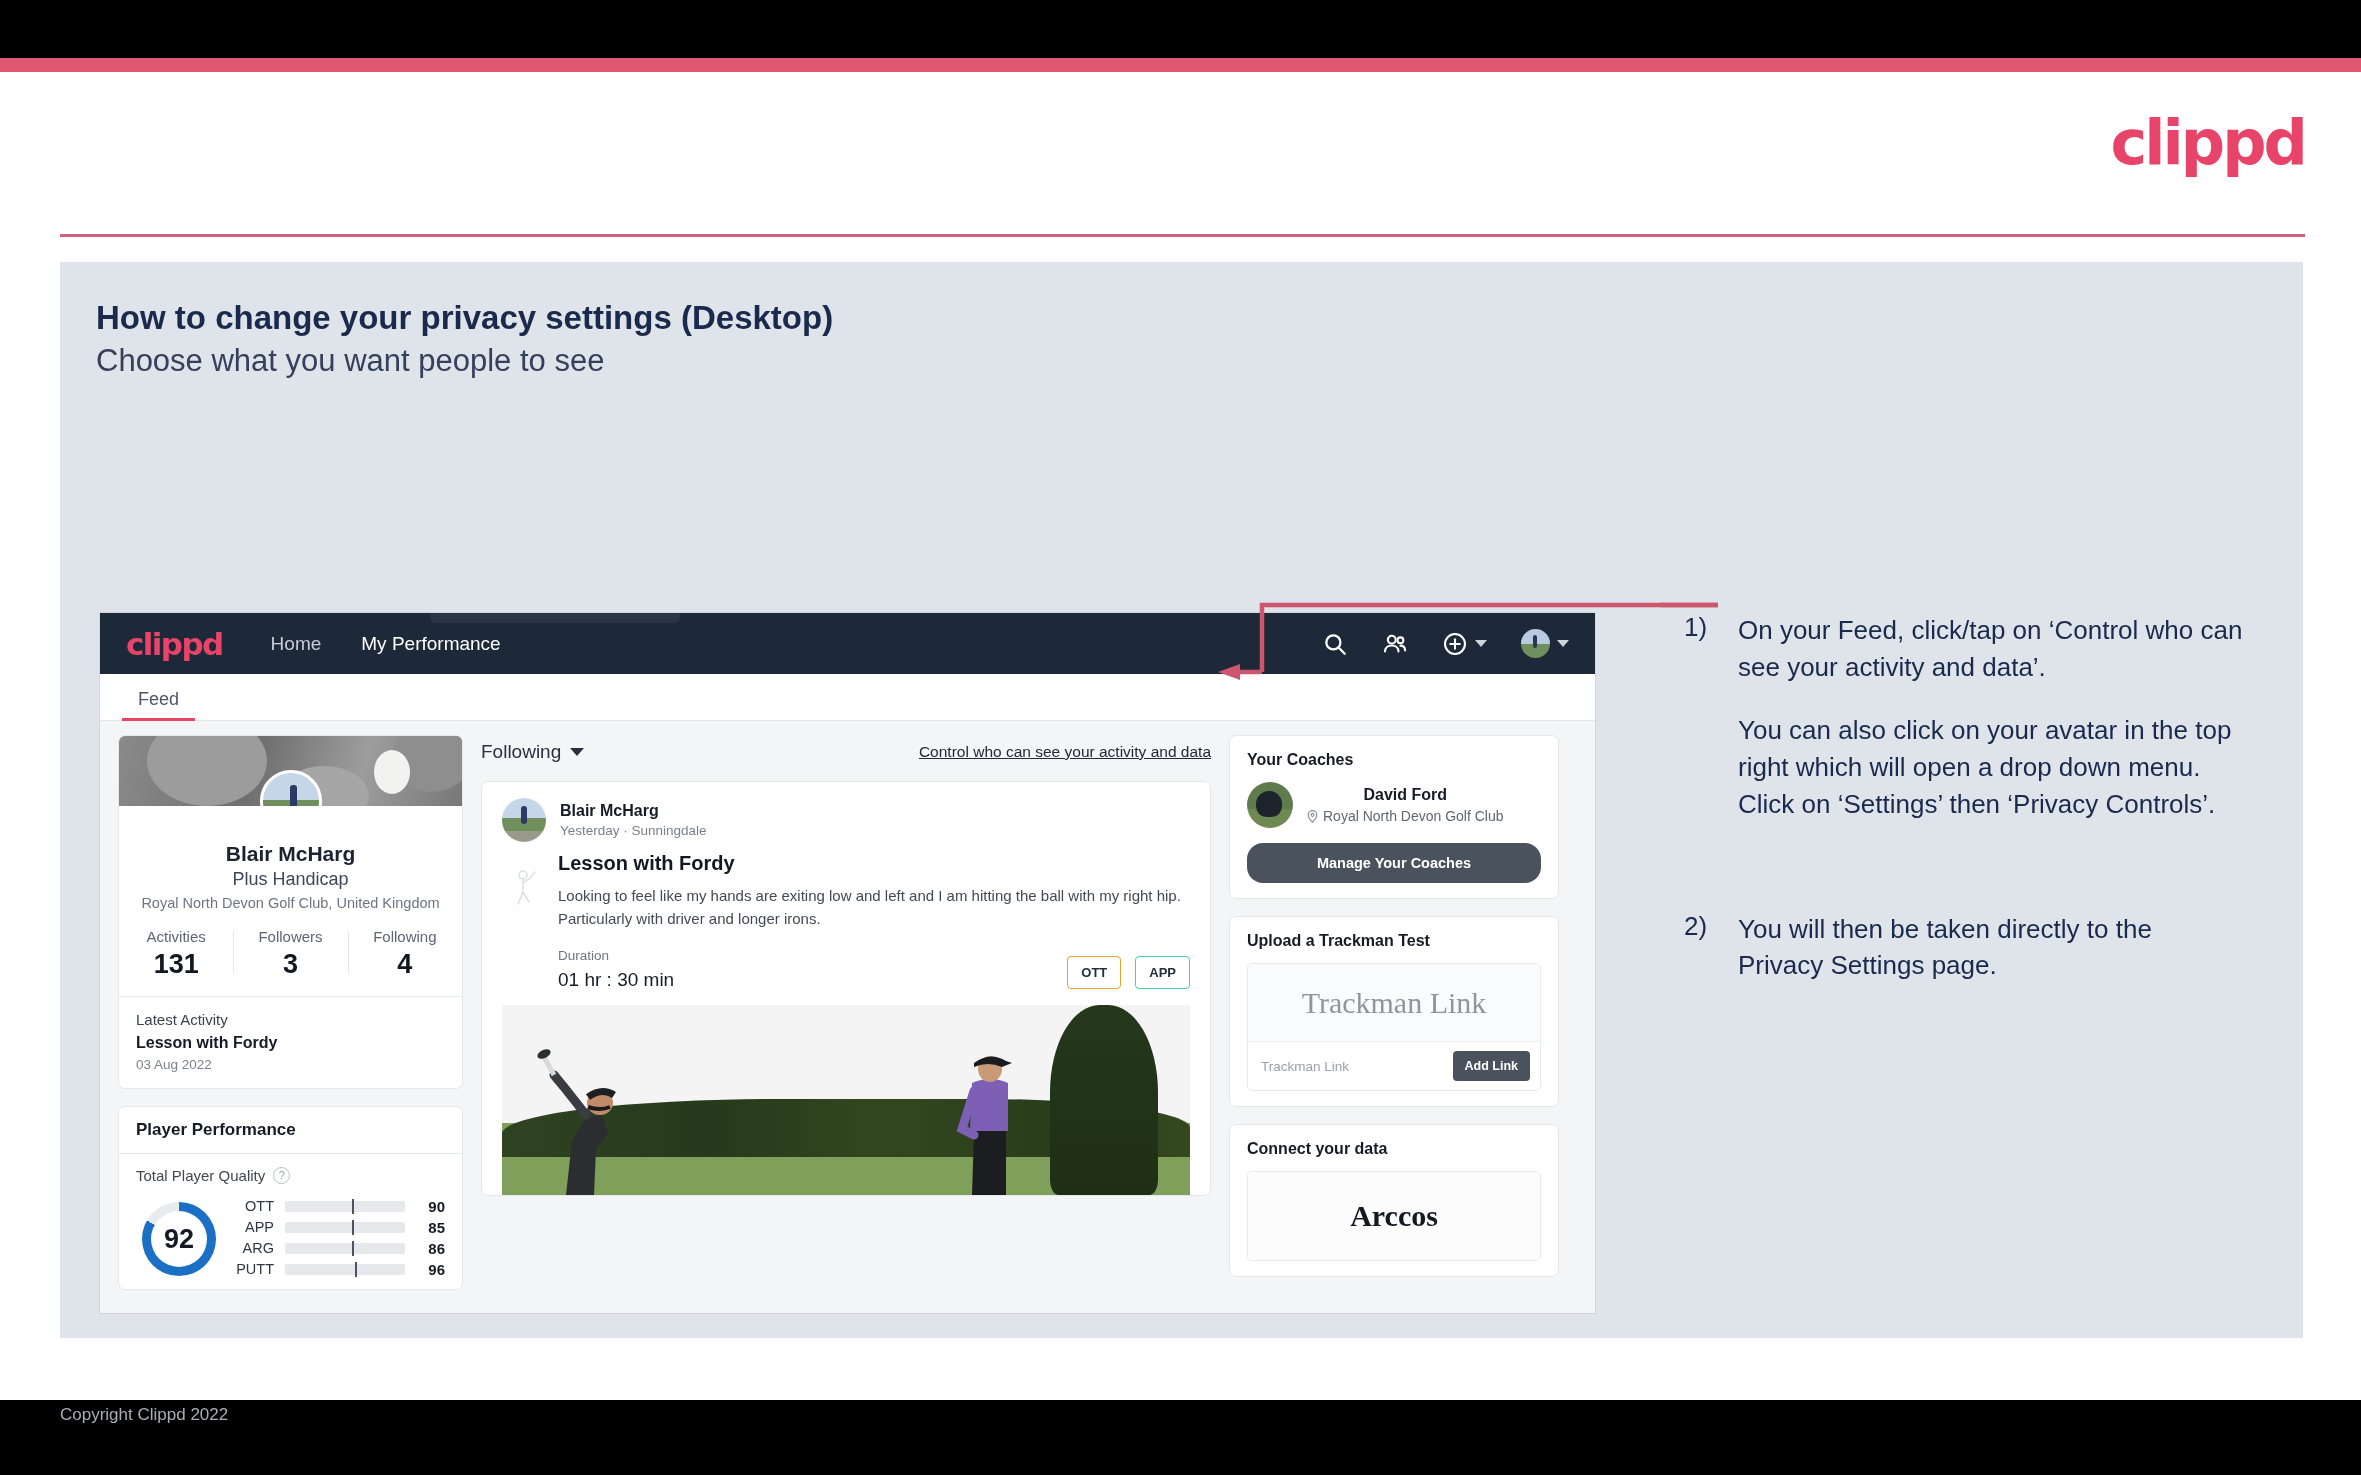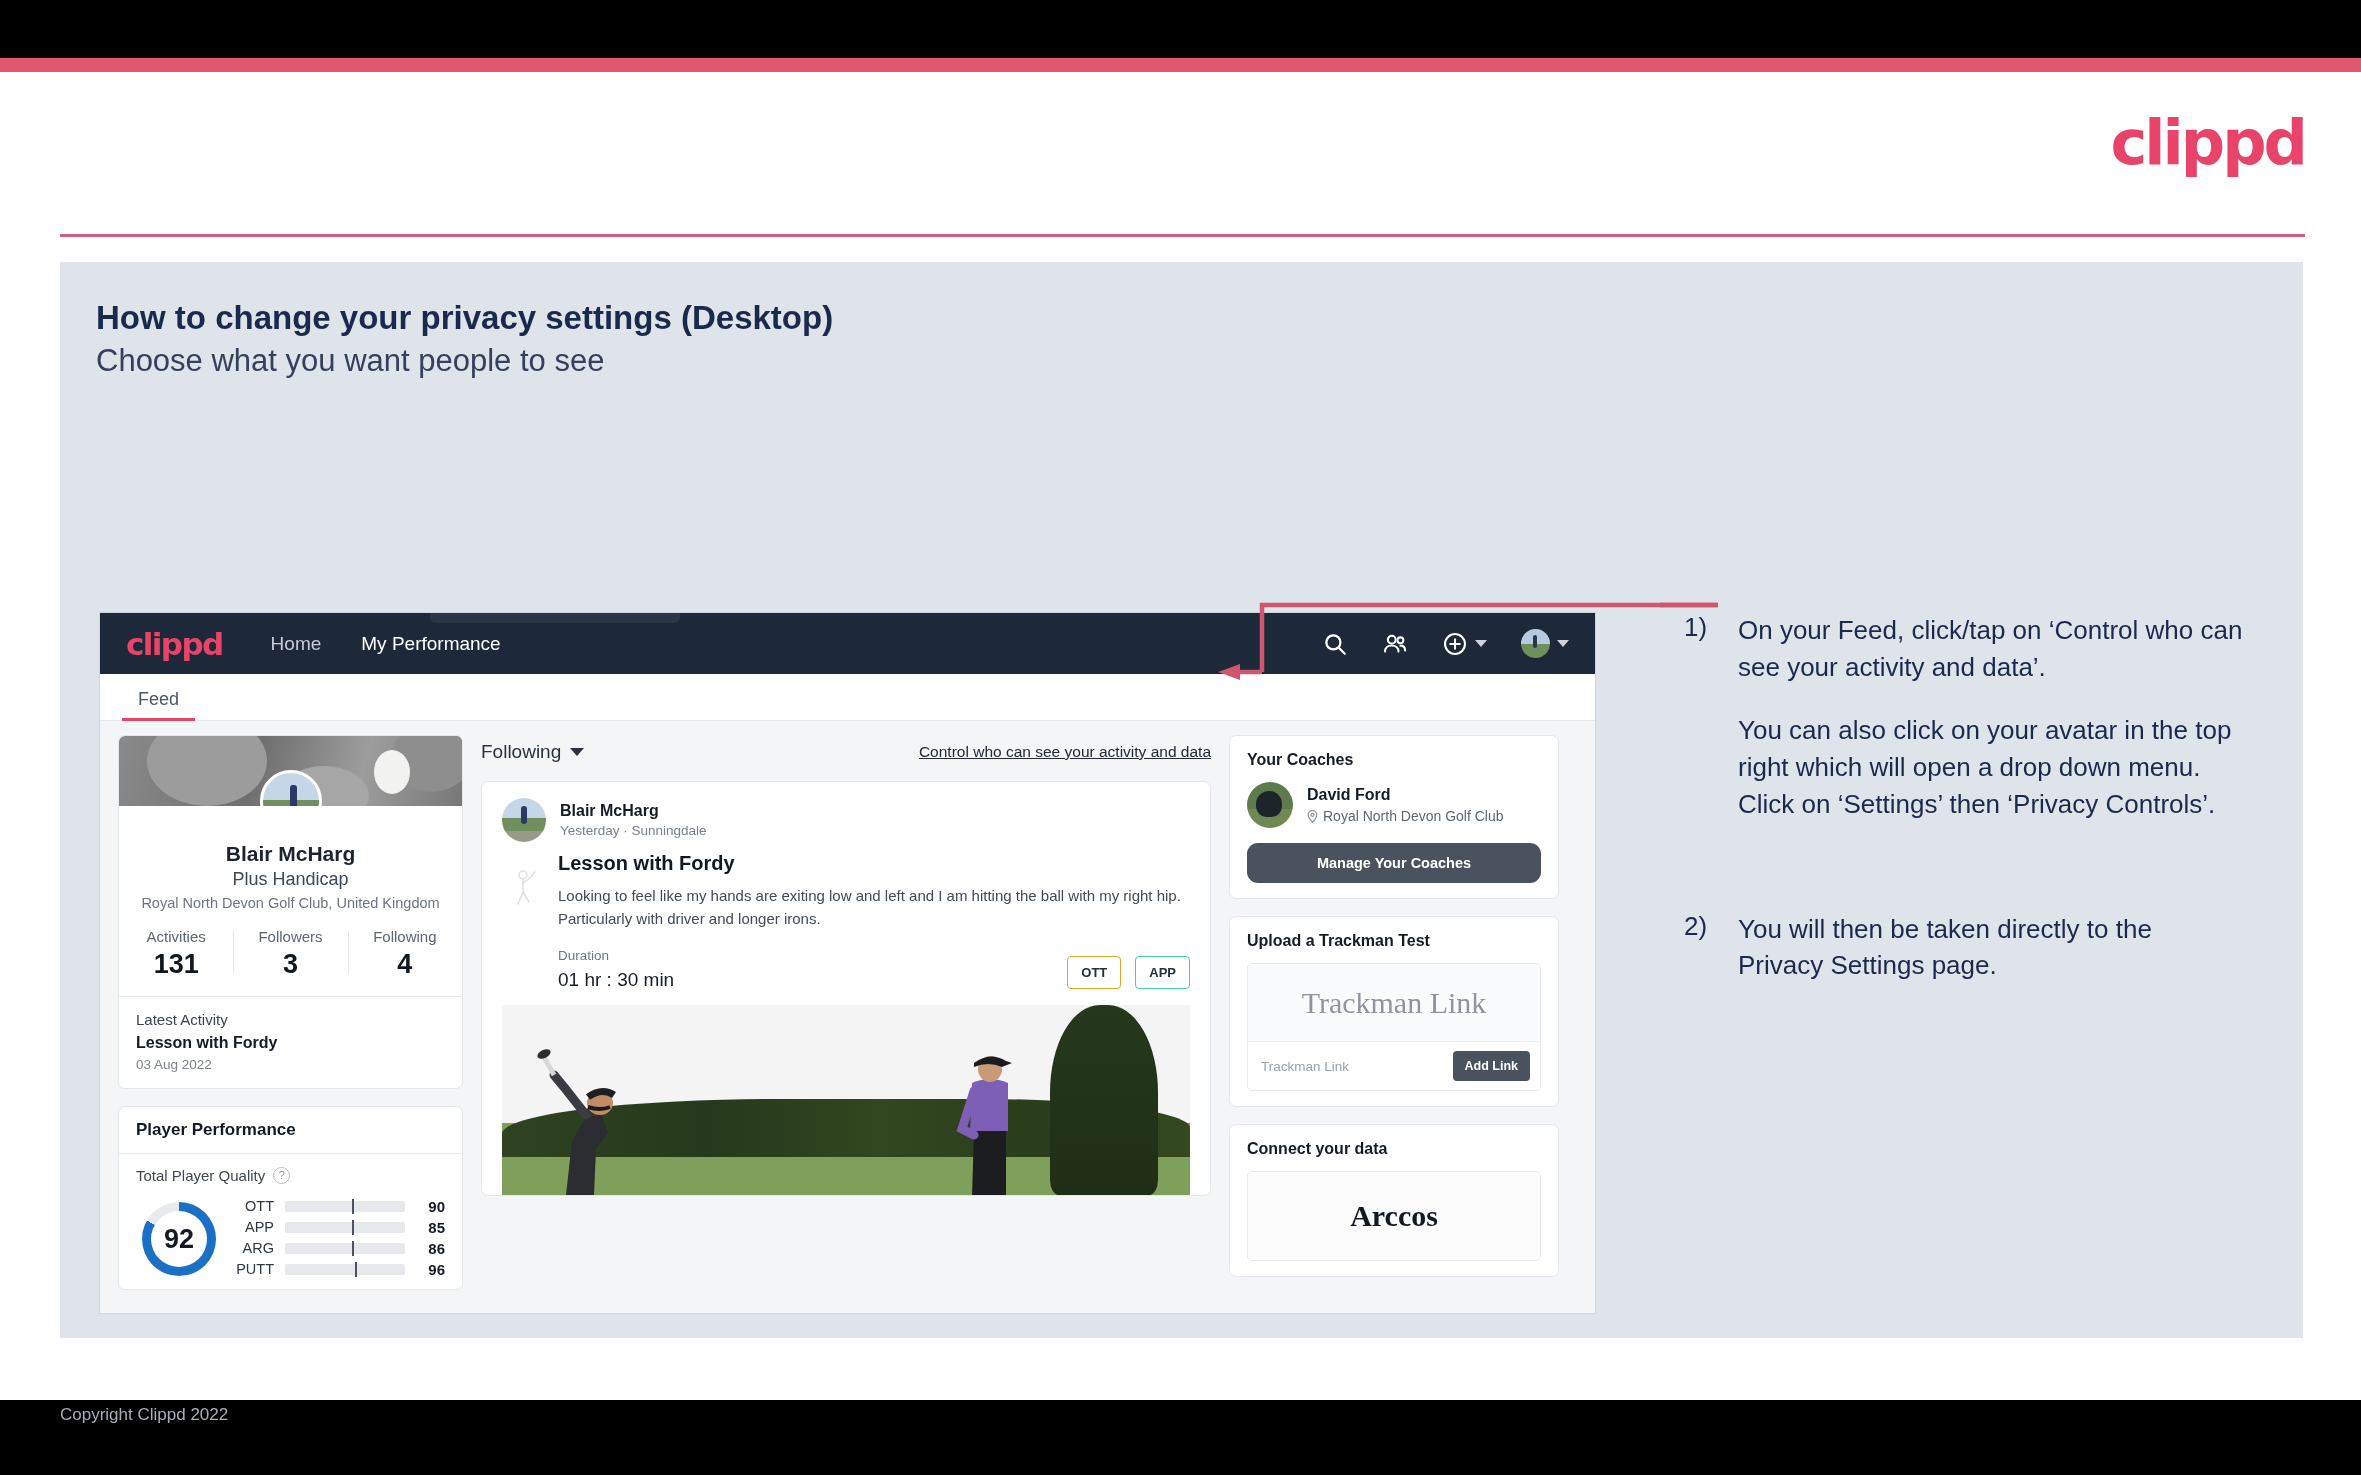--- a/index.html
+++ b/index.html
@@ -202,26 +202,26 @@
   .golfer-r { position:absolute; right:150px; bottom:0; width:100px; height:160px; }
 
   
   .col-right { width:330px; flex:none; }
   .r-card { background:#fff; border:1px solid #e4e7eb; border-radius:7px; padding:15px 17px; margin-bottom:17px; }
   .r-title { font-size:16px; font-weight:700; color:#151c26; }
   .coach-row { display:flex; align-items:center; gap:14px; margin-top:13px; }
   .coach-av { width:46px;height:46px;border-radius:50%;flex:none;
     background:linear-gradient(#5d7b4b 0 58%, #6e8a52 58% 100%); position:relative; overflow:hidden;}
   .coach-av::after{content:"";position:absolute;left:9px;top:9px;width:26px;height:26px;border-radius:50% 50% 40% 40%;background:#1e242c;}
-  .coach-name { font-size:16px; font-weight:700; color:#151c26; }
+  .coach-name { font-size:16px; font-weight:700; color:#151c26;text-align:center; }
   .coach-club { font-size:14px; color:#5f6772; margin-top:4px; display:flex; align-items:center; gap:5px; }
   .pin { width:11px;height:13px; }
   .btn-dark {
     margin-top:15px; width:100%; height:40px; background:#4a525e; color:#fff;
-    border:none; border-radius:11px; font-size:14.5px; font-weight:700; cursor:pointer;
+    border:none; border-radius:16px; font-size:14.5px; font-weight:700; cursor:pointer;
     font-family:"Liberation Sans", sans-serif;
   }
   .inner-box { margin-top:13px; border:1px solid #e6e9ed; border-radius:5px; overflow:hidden; }
   .inner-logo {
     height:78px; background:#fafbfc; display:flex; align-items:center; justify-content:center;
     font-family:"Liberation Serif", serif; font-size:30px; color:#8f959e; border-bottom:1px solid #eceff2;
   }
   .inner-input { display:flex; align-items:center; padding:9px 10px 9px 13px; gap:8px; }
   .inner-ph { flex:1; font-size:13.5px; color:#9aa1ab; }
   .btn-add { background:#4a525e; color:#fff; border:none; border-radius:4px; font-size:12.5px;

